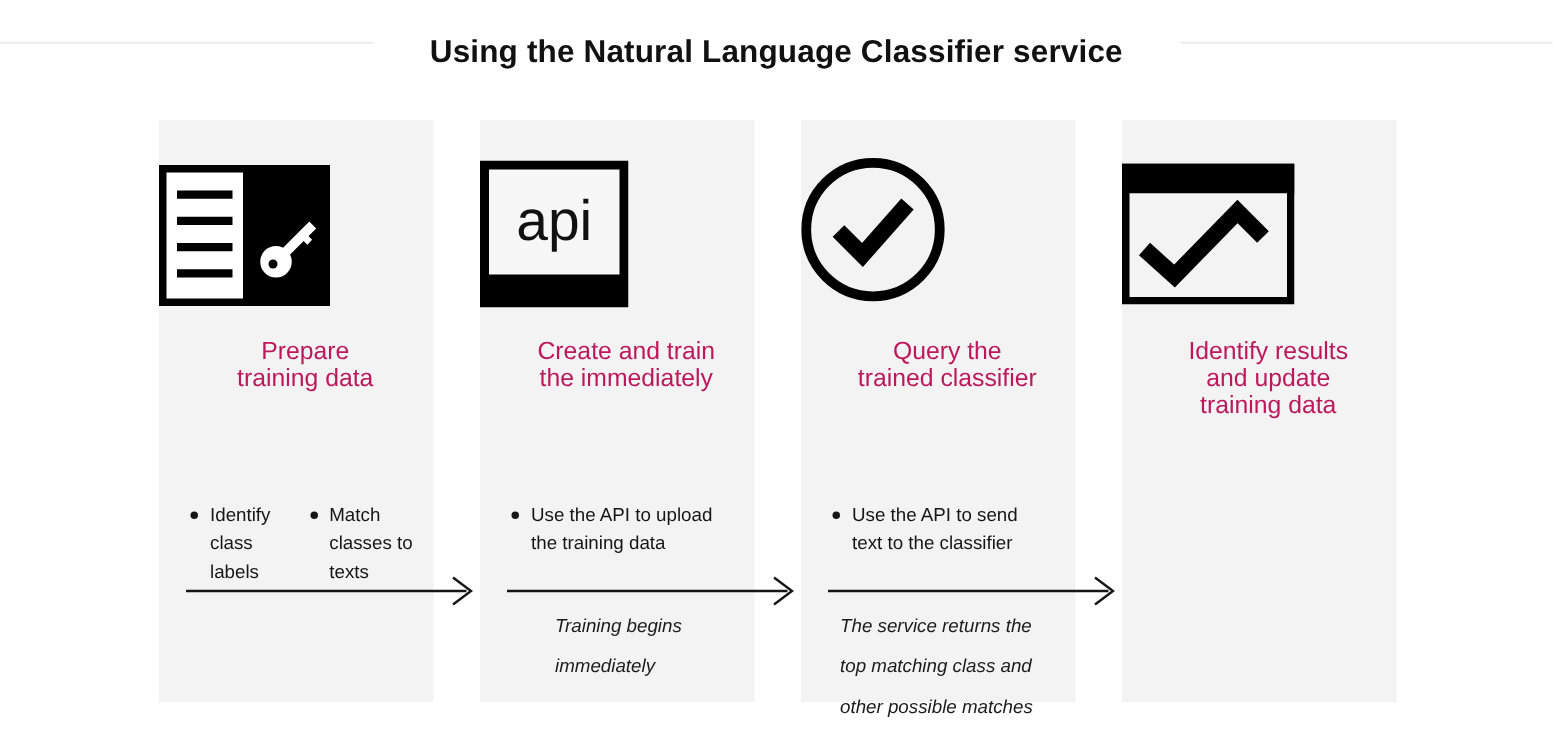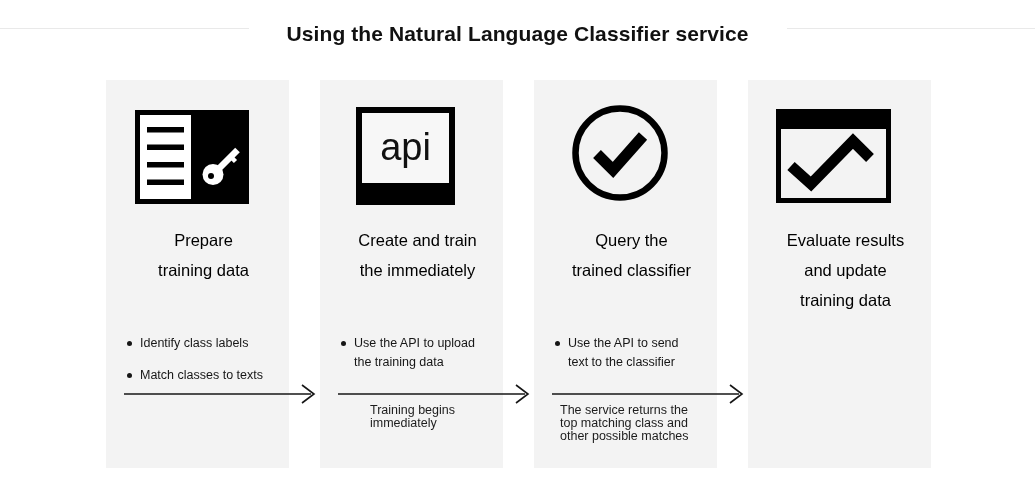--- a/index.html
+++ b/index.html
@@ -24,49 +24,49 @@
     display:inline-block; background:#ffffff; padding:0 38px;
     font-size:21px; font-weight:700; letter-spacing:0.1px; color:#111111;
   }
 
   
   .panels { position:absolute; top:80px; left:106px; display:flex; gap:31px; }
   .panel {
     position:relative; width:183px; height:388px; background:#f3f3f3;
   }
 
-  .icon-wrap { position:absolute; left:0; right:12px; display:flex; justify-content:center; }
+  .icon-wrap { position:absolute; left:0; right:12px; display:flex; }
   .iw-1 { top:30px; } .iw-2 { top:27px; } .iw-3 { top:24px; } .iw-4 { top:29px; }
 
   .panel-title {
     position:absolute; top:145px; left:12px; right:0;
-    text-align:center; font-size:16.5px; line-height:30px;
-    white-space:pre-line; color:#000000;
+    text-align:center; font-size:16.5px; line-height:18px;
+    white-space:pre-line; color:#be185d;
   }
 
   .arrow {
     position:absolute; top:302px; left:18px; width:196px; height:24px;
     overflow:visible; z-index:2;
   }
 
   .bullets {
     position:absolute; top:254px; left:21px; right:8px;
-    display:flex; flex-direction:column; gap:13px;
+    display:flex; flex-direction:row; gap:13px;
     font-size:12.5px; line-height:19px;
   }
   .bullet { display:flex; gap:8px; }
   .dot {
     flex:none; width:5px; height:5px; border-radius:50%;
     background:#161616; margin-top:7px;
   }
   .bullet-text { white-space:pre-line; }
 
   .note {
     position:absolute; top:324px;
-    font-size:12.5px; line-height:13px; 
+    font-size:12.5px; line-height:27px; font-style:italic;
     white-space:pre-line; color:#1c1c1c;
   }
   .note-p2 { left:50px; }
   .note-p3 { left:26px; }
 </style>
 </head>
 <body>
 
 <div class="stage">
 
@@ -160,21 +160,21 @@
 
     <div class="panel">
       <div class="icon-wrap iw-4">
         <svg width="115" height="94" viewBox="0 0 115 94">
           <rect x="0" y="0" width="115" height="20" fill="#000000"></rect>
           <rect x="4" y="20" width="107" height="3.5" fill="#f3f3f3"></rect>
           <rect x="2.5" y="2.5" width="110" height="89" fill="none" stroke="#000000" stroke-width="5"></rect>
           <polyline points="15,57 35,75 77,32 94,49" fill="none" stroke="#000000" stroke-width="11"></polyline>
         </svg>
       </div>
-      <div class="panel-title">Evaluate results
+      <div class="panel-title">Identify results
 and update
 training data</div>
       <div class="bullets">
       </div>
     </div>
 
   </div>
 </div>
 
 </body></html>

